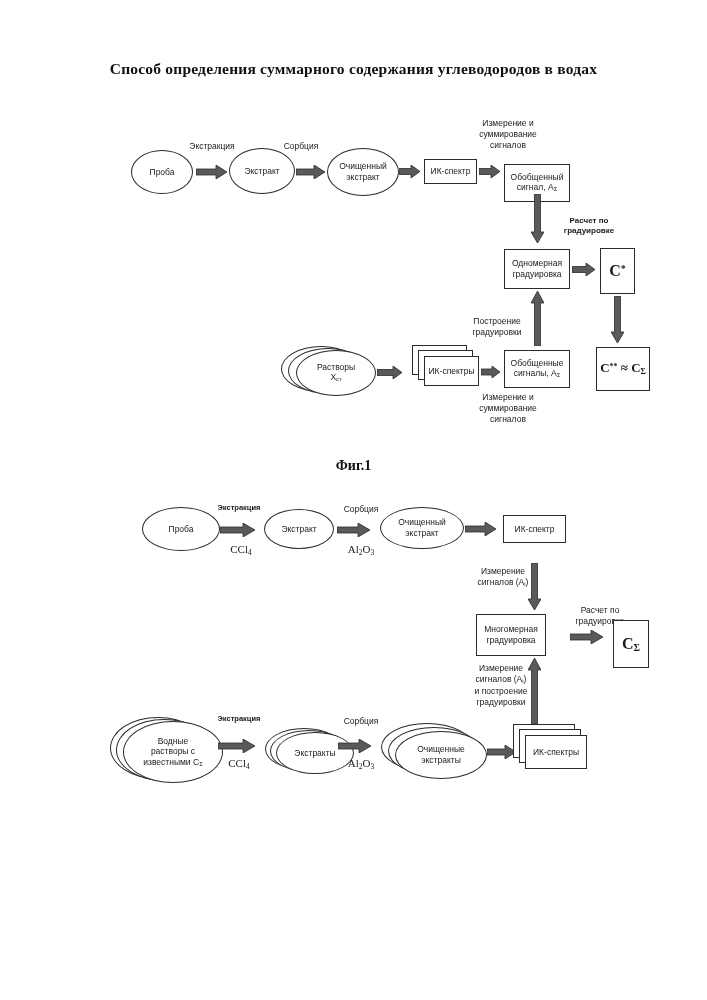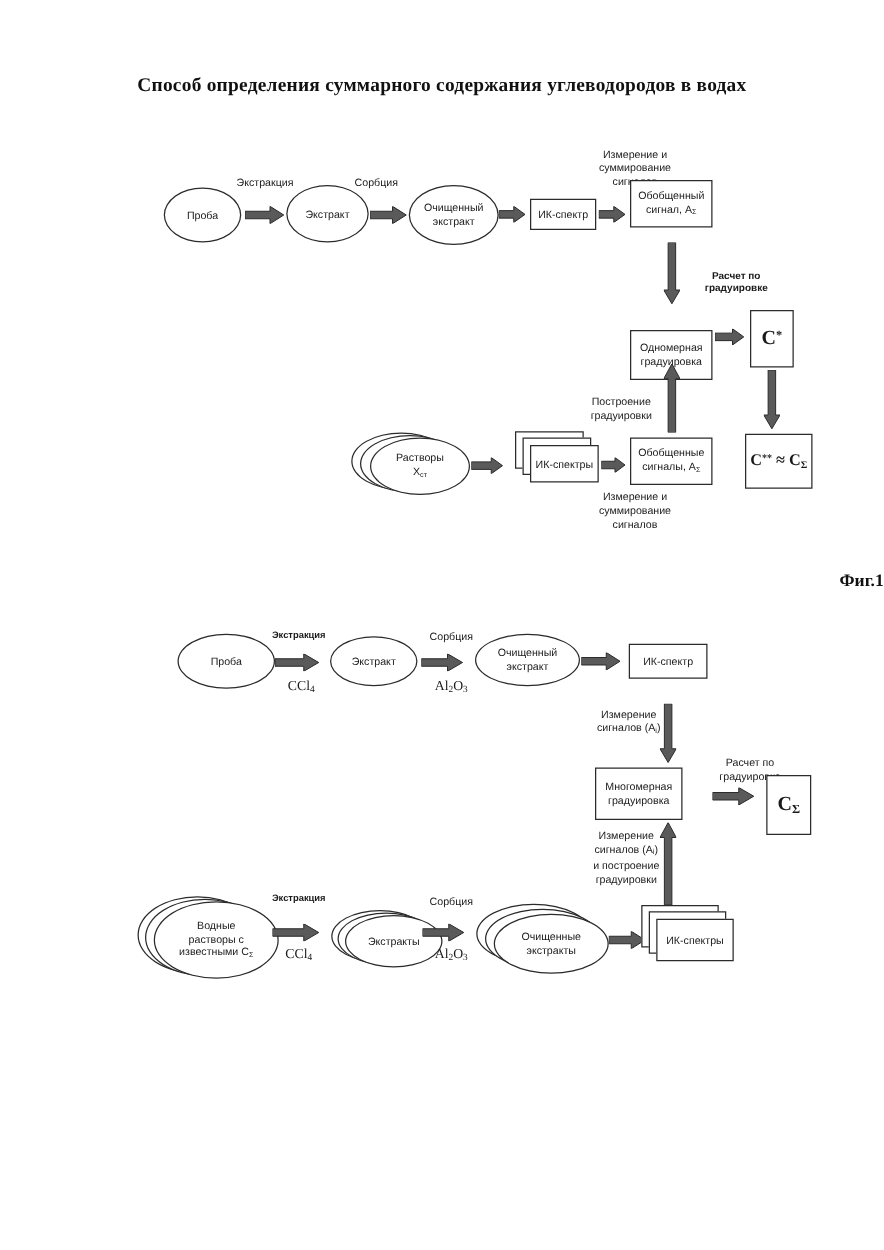--- a/index.html
+++ b/index.html
@@ -32,21 +32,21 @@
     font-size: 15.5px;
     letter-spacing: 0.2px;
     color: #111;
   }
 
   
   .fig-caption {
     position: absolute;
     width: 707px;
     left: 0;
-    text-align: right;
+    text-align: center;
     font-family: "Liberation Serif", serif;
     font-weight: bold;
     font-size: 14px;
     color: #111;
   }
   #fig1-caption { top: 458px; }
   #fig2-caption { top: 820px; }
 
   
   .node {
@@ -166,34 +166,34 @@
   <div class="edge-label" style="left:462px; top:118px; width:92px;">Измерение и
 суммирование
 сигналов</div>
 
   <div class="arrow" style="left:479px; top:165px;">
     <svg width="22" height="13" viewBox="0 0 22 13">
       <path d="M0 3.5 L12 3.5 L12 0 L21 6.5 L12 13 L12 9.5 L0 9.5 Z" fill="#5a5a5a" stroke="#2b2b2b" stroke-width="0.8"></path>
     </svg>
   </div>
 
-  <div class="node rect" style="left:504px; top:144px; width:66px; height:38px;">
+  <div class="node rect" style="left:504px; top:164px; width:66px; height:38px;">
     <span class="inner" style="white-space:pre-line;">Обобщенный<br>сигнал, A<sub>Σ</sub></span>
   </div>
 
   <div class="arrow" style="left:531px; top:194px;">
     <svg width="13" height="50" viewBox="0 0 13 50">
       <path d="M3.5 0 L9.5 0 L9.5 38 L13 38 L6.5 49 L0 38 L3.5 38 Z" fill="#5a5a5a" stroke="#2b2b2b" stroke-width="0.8"></path>
     </svg>
   </div>
 
   <div class="edge-label" style="left:554px; top:216px; width:70px; font-weight:bold; font-size:8px;">Расчет по
 градуировке</div>
 
-  <div class="node rect" style="left:504px; top:264px; width:66px; height:40px;">
+  <div class="node rect" style="left:504px; top:249px; width:66px; height:40px;">
     <span class="inner" style="white-space:pre-line;">Одномерная
 градуировка</span>
   </div>
 
   <div class="arrow" style="left:572px; top:263px;">
     <svg width="24" height="13" viewBox="0 0 24 13">
       <path d="M0 3.5 L14 3.5 L14 0 L23 6.5 L14 13 L14 9.5 L0 9.5 Z" fill="#5a5a5a" stroke="#2b2b2b" stroke-width="0.8"></path>
     </svg>
   </div>
 

